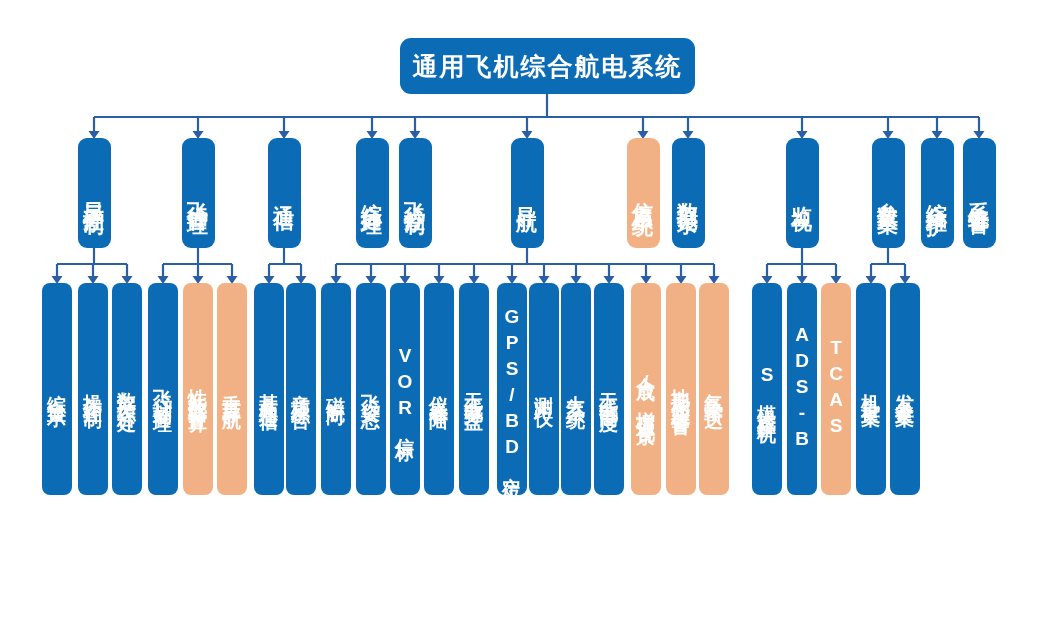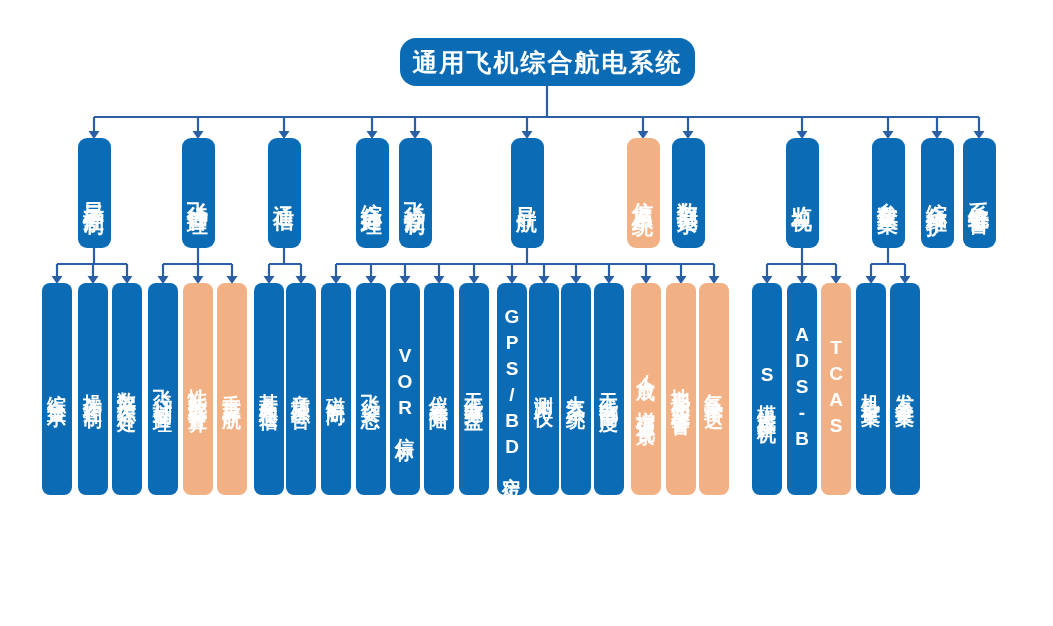--- a/index.html
+++ b/index.html
@@ -13,22 +13,22 @@
   .node {
     position:absolute; box-sizing:border-box;
     display:flex; align-items:center; justify-content:center;
     color:var(--node-text,#fff); font-weight:bold; text-align:center;
     border-radius:8px; line-height:1;
   }
   .vert { writing-mode:vertical-rl; text-orientation:upright; }
   .impl { background:var(--impl,#0b6cb5); }
   .dev  { background:var(--dev,#f2b184); }
   .root-node {
-    left:400px; top:38px; width:295px; height:48px;
-    border-radius:16px; font-size:25px; letter-spacing:2px;
+    left:400px; top:38px; width:295px; height:56px;
+    border-radius:11px; font-size:25px; letter-spacing:2px;
   }
   .branch-node { font-size:21px; letter-spacing:4px; border-radius:9px; }
   .leaf-node   { font-size:19px; letter-spacing:5px; border-radius:8px; }
   .legend { position:absolute; inset:0; }
   .legend-item {
     position:absolute; top:540px; height:36px;
     display:flex; align-items:center; justify-content:center;
     color:#fff; font-weight:bold; font-size:21px; letter-spacing:2px;
     border-radius:8px;
   }

